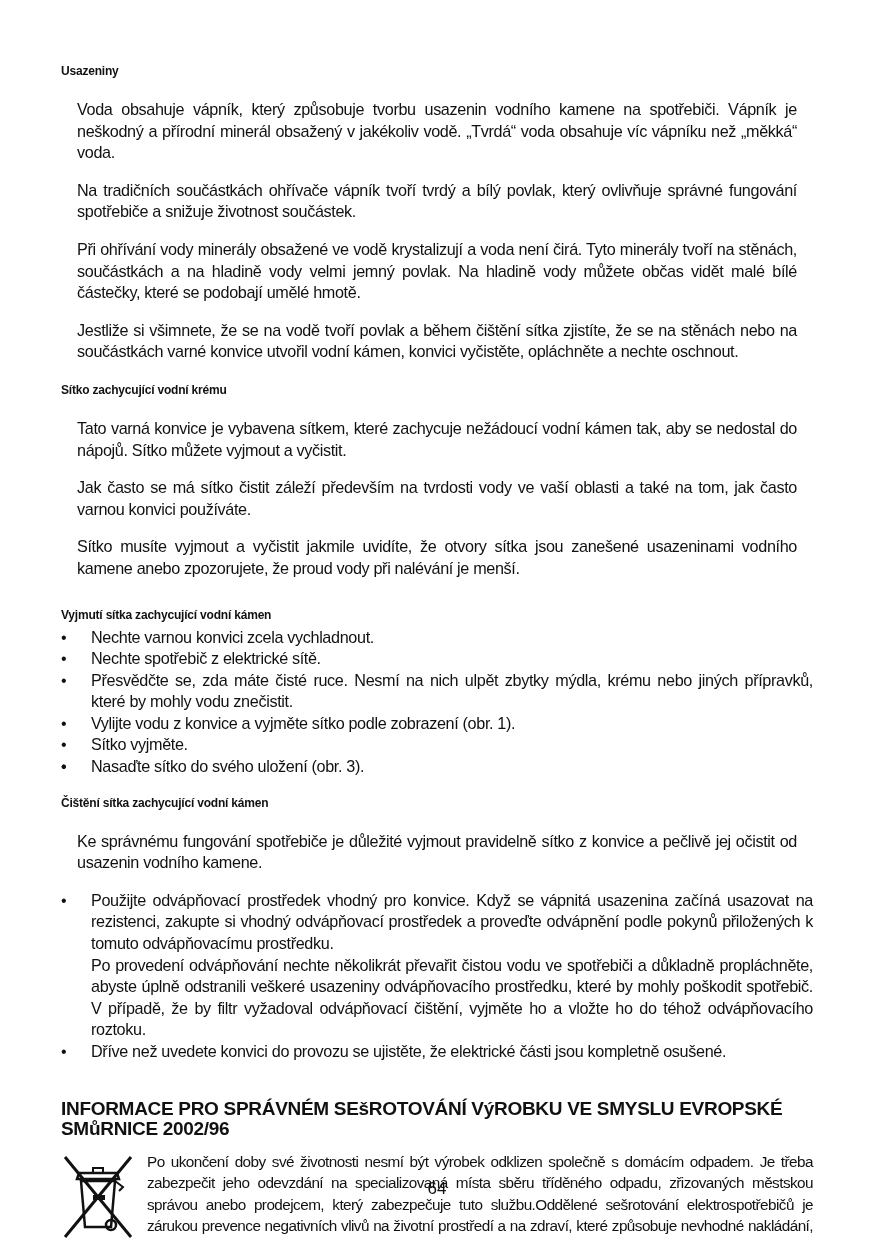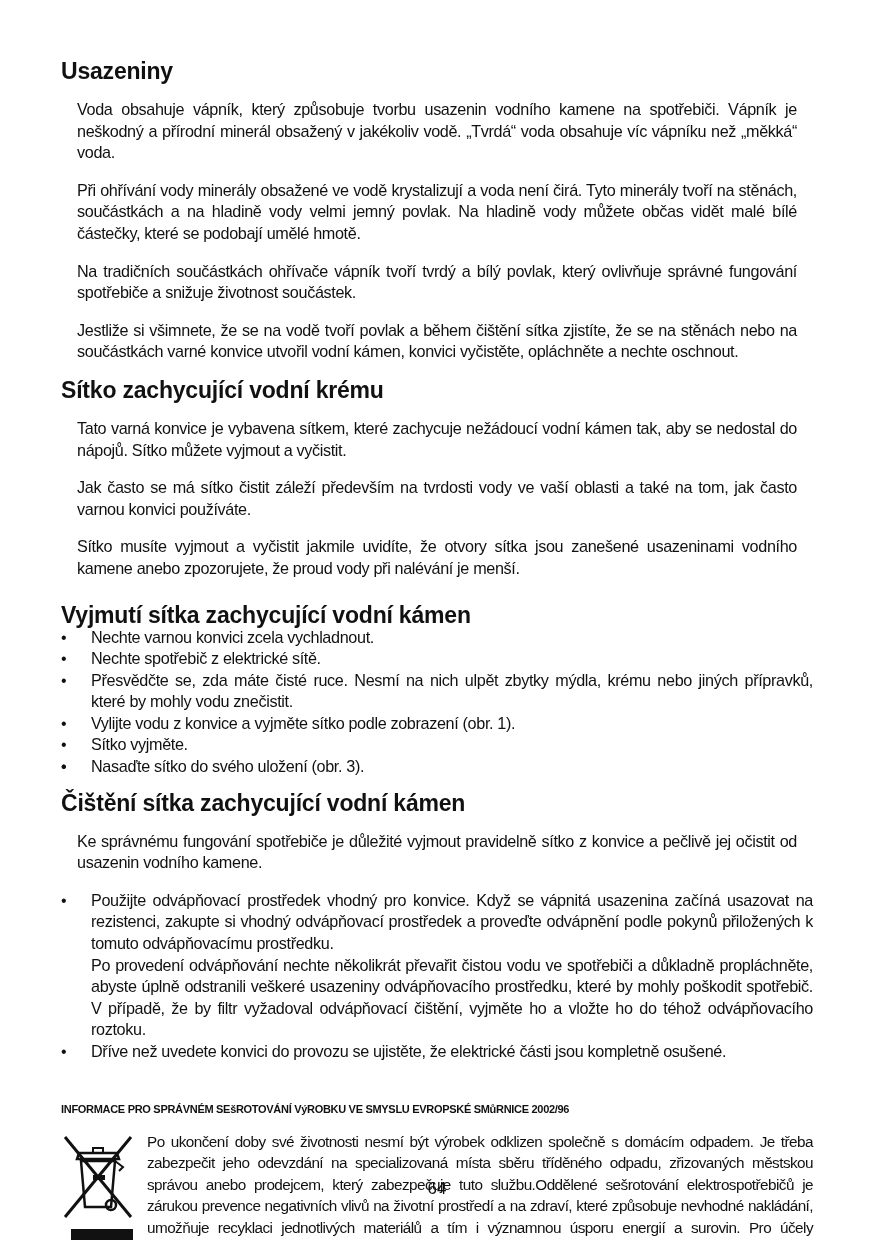--- a/index.html
+++ b/index.html
@@ -1,45 +1,45 @@
 <!DOCTYPE html>
 <html><head>
 <meta charset="utf-8">
 <style>
   html, body { margin: 0; padding: 0; background: #ffffff; }
   body { width: 874px; height: 1240px; position: relative; overflow: hidden; color: #111; }
   .page { position: absolute; left: 61px; top: 60px; width: 752px;
           font-family: "Liberation Sans", sans-serif; font-size: 16.2px; line-height: 21.6px;
           letter-spacing: -0.35px; }
-  .h { font-weight: bold; font-size: 23px; line-height: 23px; letter-spacing: -0.2px; }
+  .h { font-weight: bold; font-size: 12px; line-height: 23px; letter-spacing: -0.2px; }
   p { margin: 16px; text-align: justify; text-align-last: left; }
   .gap-s { height: 8px; }
   .gap-m { height: 14px; }
   .gap-l { height: 36px; }
   ul { list-style: none; margin: 0; padding: 0; }
   ul li { position: relative; padding-left: 30px; text-align: justify; }
   ul li .bullet { position: absolute; left: 0; top: 0; font-size: 16px; }
   ul li .sub { display: block; }
-  .weee-title { font-weight: bold; font-size: 11px; line-height: 20px; letter-spacing: -0.3px; }
+  .weee-title { font-weight: bold; font-size: 19px; line-height: 20px; letter-spacing: -0.3px; }
   .weee { display: flex; margin-top: 12px; }
   .weee-icon { width: 86px; flex: 0 0 86px; position: relative; height: 120px; }
   .weee-text { flex: 1; text-align: justify; text-align-last: left; font-size: 15.3px; line-height: 21.6px; letter-spacing: -0.55px; }
   .page-num { position: absolute; left: 0; width: 874px; top: 1179px; text-align: center;
               font-family: "Liberation Sans", sans-serif; font-size: 17px; }
 </style>
 </head>
 <body>
 
 <div class="page">
 
   <section>
     <div class="h">Usazeniny</div>
     <p>Voda obsahuje vápník, který způsobuje tvorbu usazenin vodního kamene na spotřebiči. Vápník je neškodný a přírodní minerál obsažený v jakékoliv vodě. „Tvrdá“ voda obsahuje víc vápníku než „měkká“ voda.</p>
+    <p>Na tradičních součástkách ohřívače vápník tvoří tvrdý a bílý povlak, který ovlivňuje správné fungování spotřebiče a snižuje životnost součástek.</p>
     <p>Při ohřívání vody minerály obsažené ve vodě krystalizují a voda není čirá. Tyto minerály tvoří na stěnách, součástkách a na hladině vody velmi jemný povlak. Na hladině vody můžete občas vidět malé bílé částečky, které se podobají umělé hmotě.</p>
-    <p>Na tradičních součástkách ohřívače vápník tvoří tvrdý a bílý povlak, který ovlivňuje správné fungování spotřebiče a snižuje životnost součástek.</p>
     <p>Jestliže si všimnete, že se na vodě tvoří povlak a během čištění sítka zjistíte, že se na stěnách nebo na součástkách varné konvice utvořil vodní kámen, konvici vyčistěte, opláchněte a nechte oschnout.</p>
   </section>
 
   <section>
     <div class="h">Sítko zachycující vodní krému</div>
     <p>Tato varná konvice je vybavena sítkem, které zachycuje nežádoucí vodní kámen tak, aby se nedostal do nápojů. Sítko můžete vyjmout a vyčistit.</p>
     <p>Jak často se má sítko čistit záleží především na tvrdosti vody ve vaší oblasti a také na tom, jak často varnou konvici používáte.</p>
     <p>Sítko musíte vyjmout a vyčistit jakmile uvidíte, že otvory sítka jsou zanešené usazeninami vodního kamene anebo zpozorujete, že proud vody při nalévání je menší.</p>
   </section>
 

